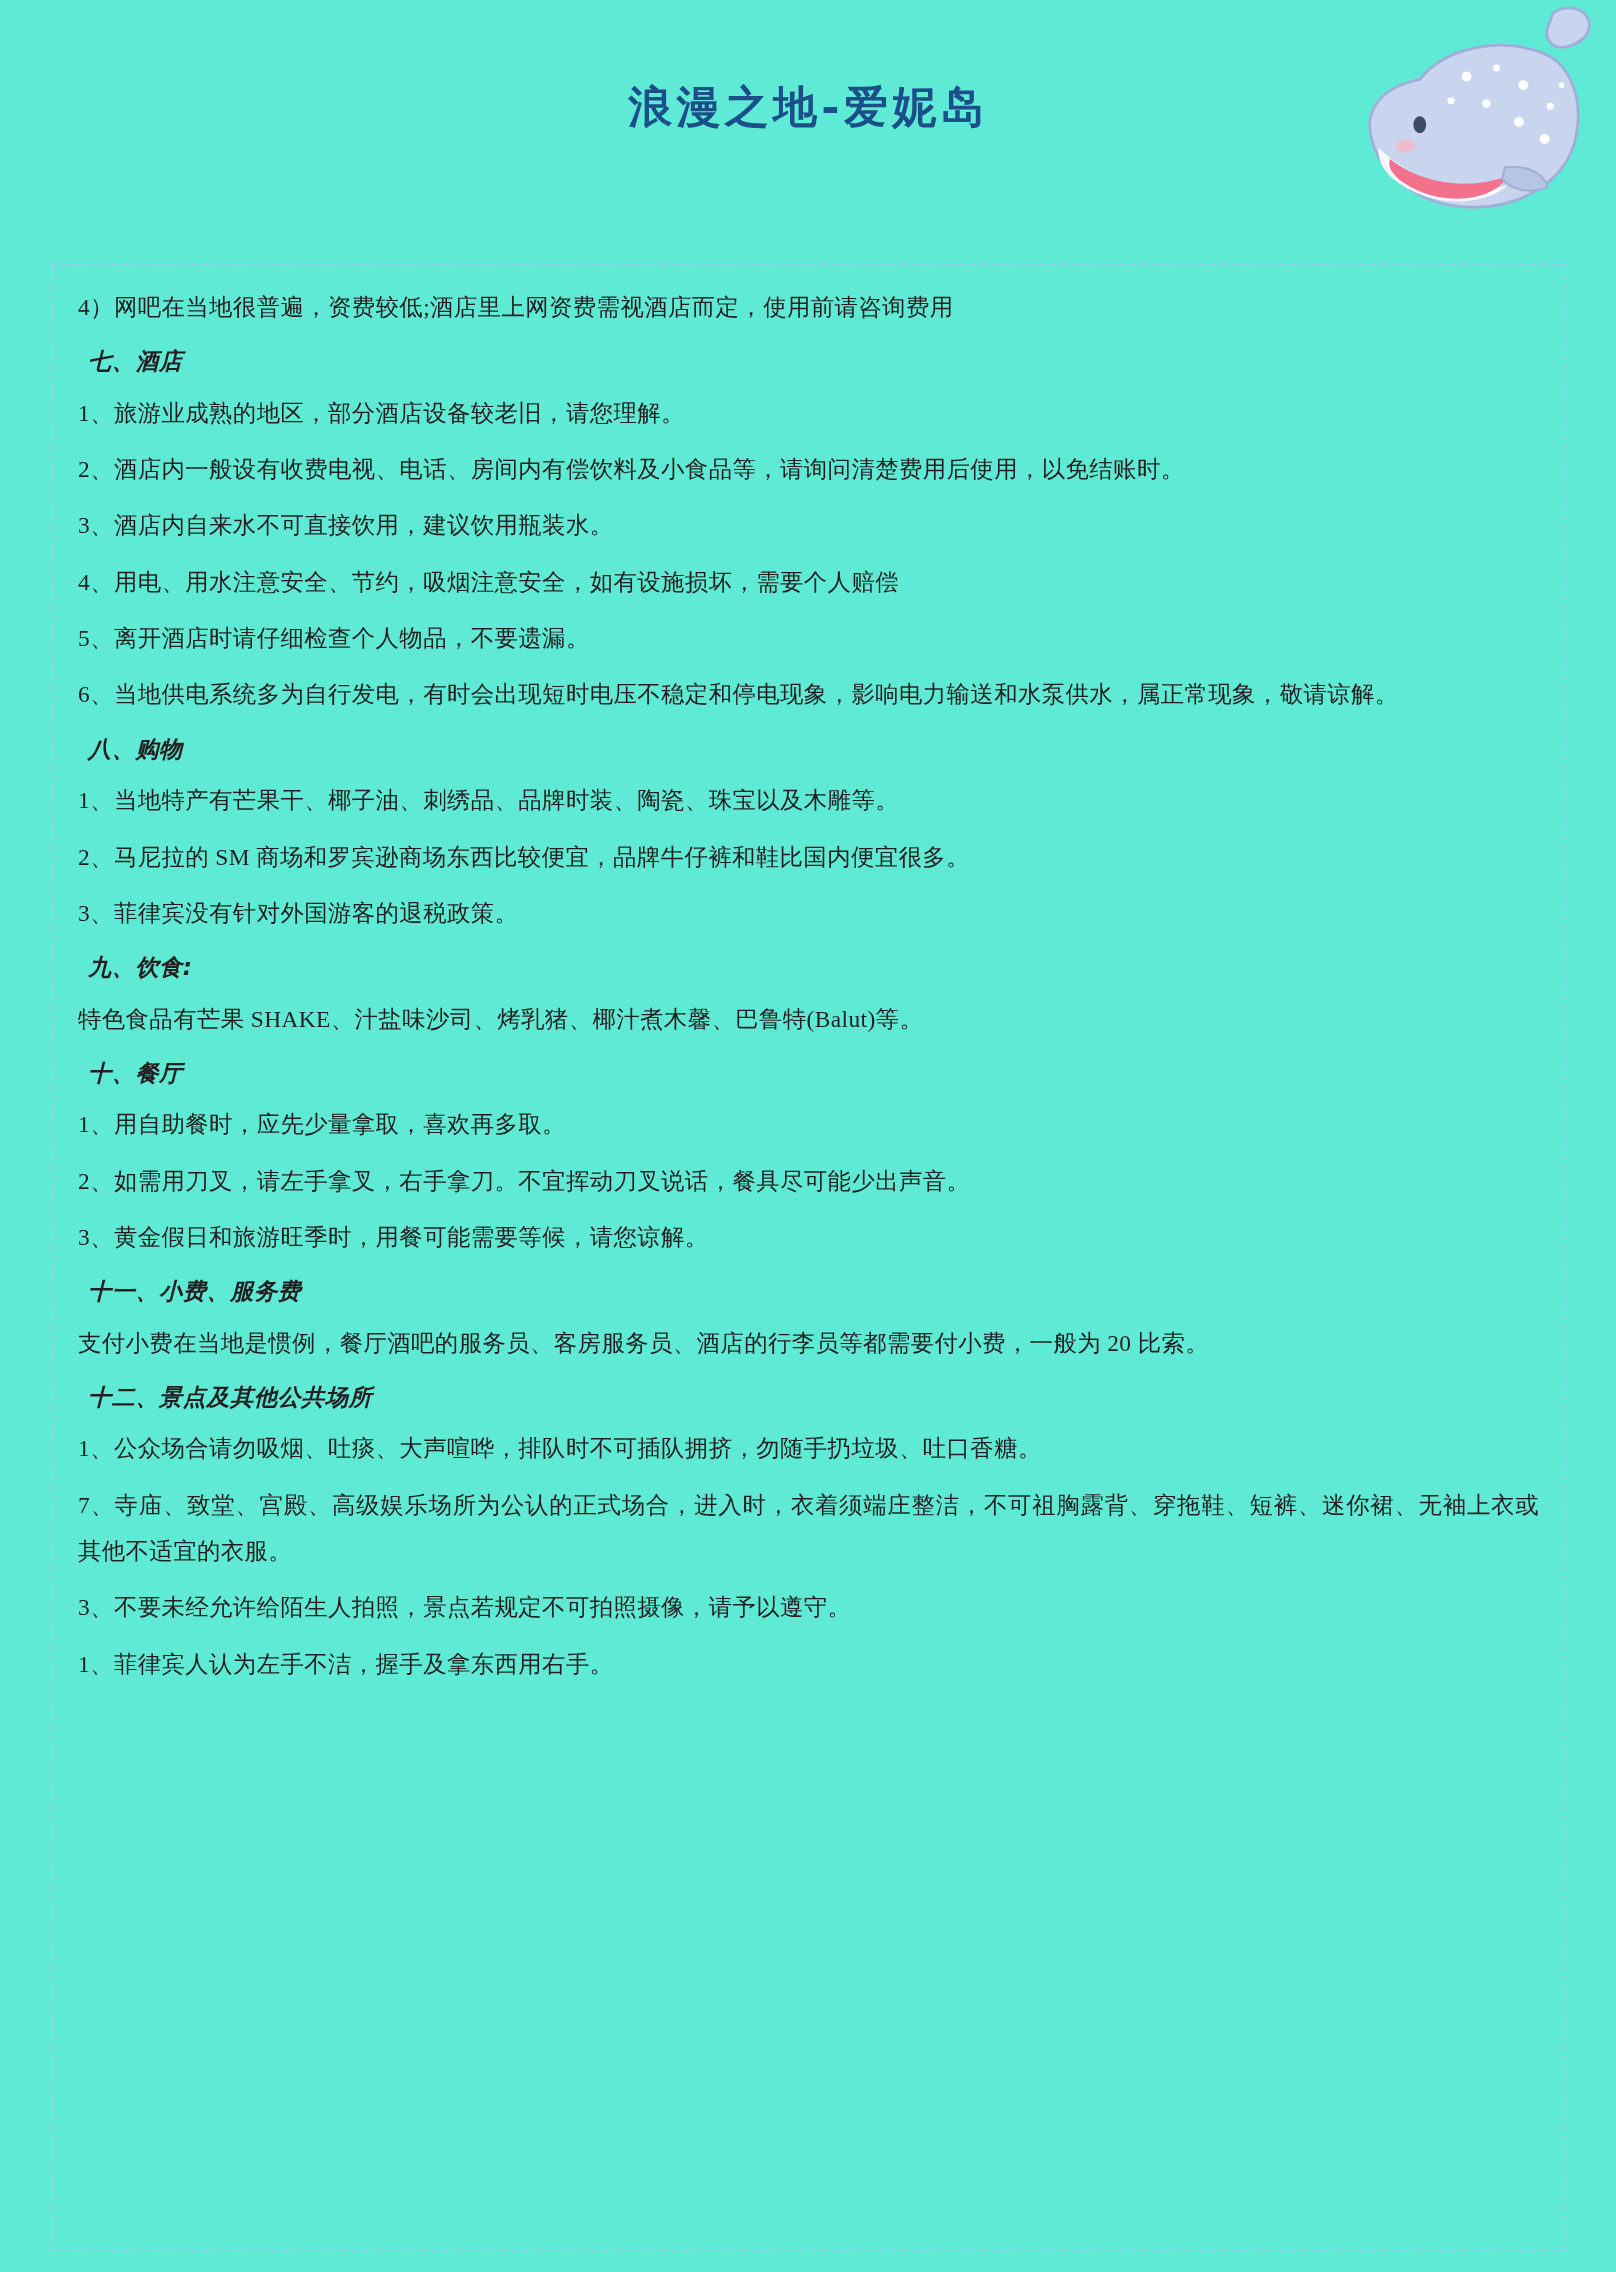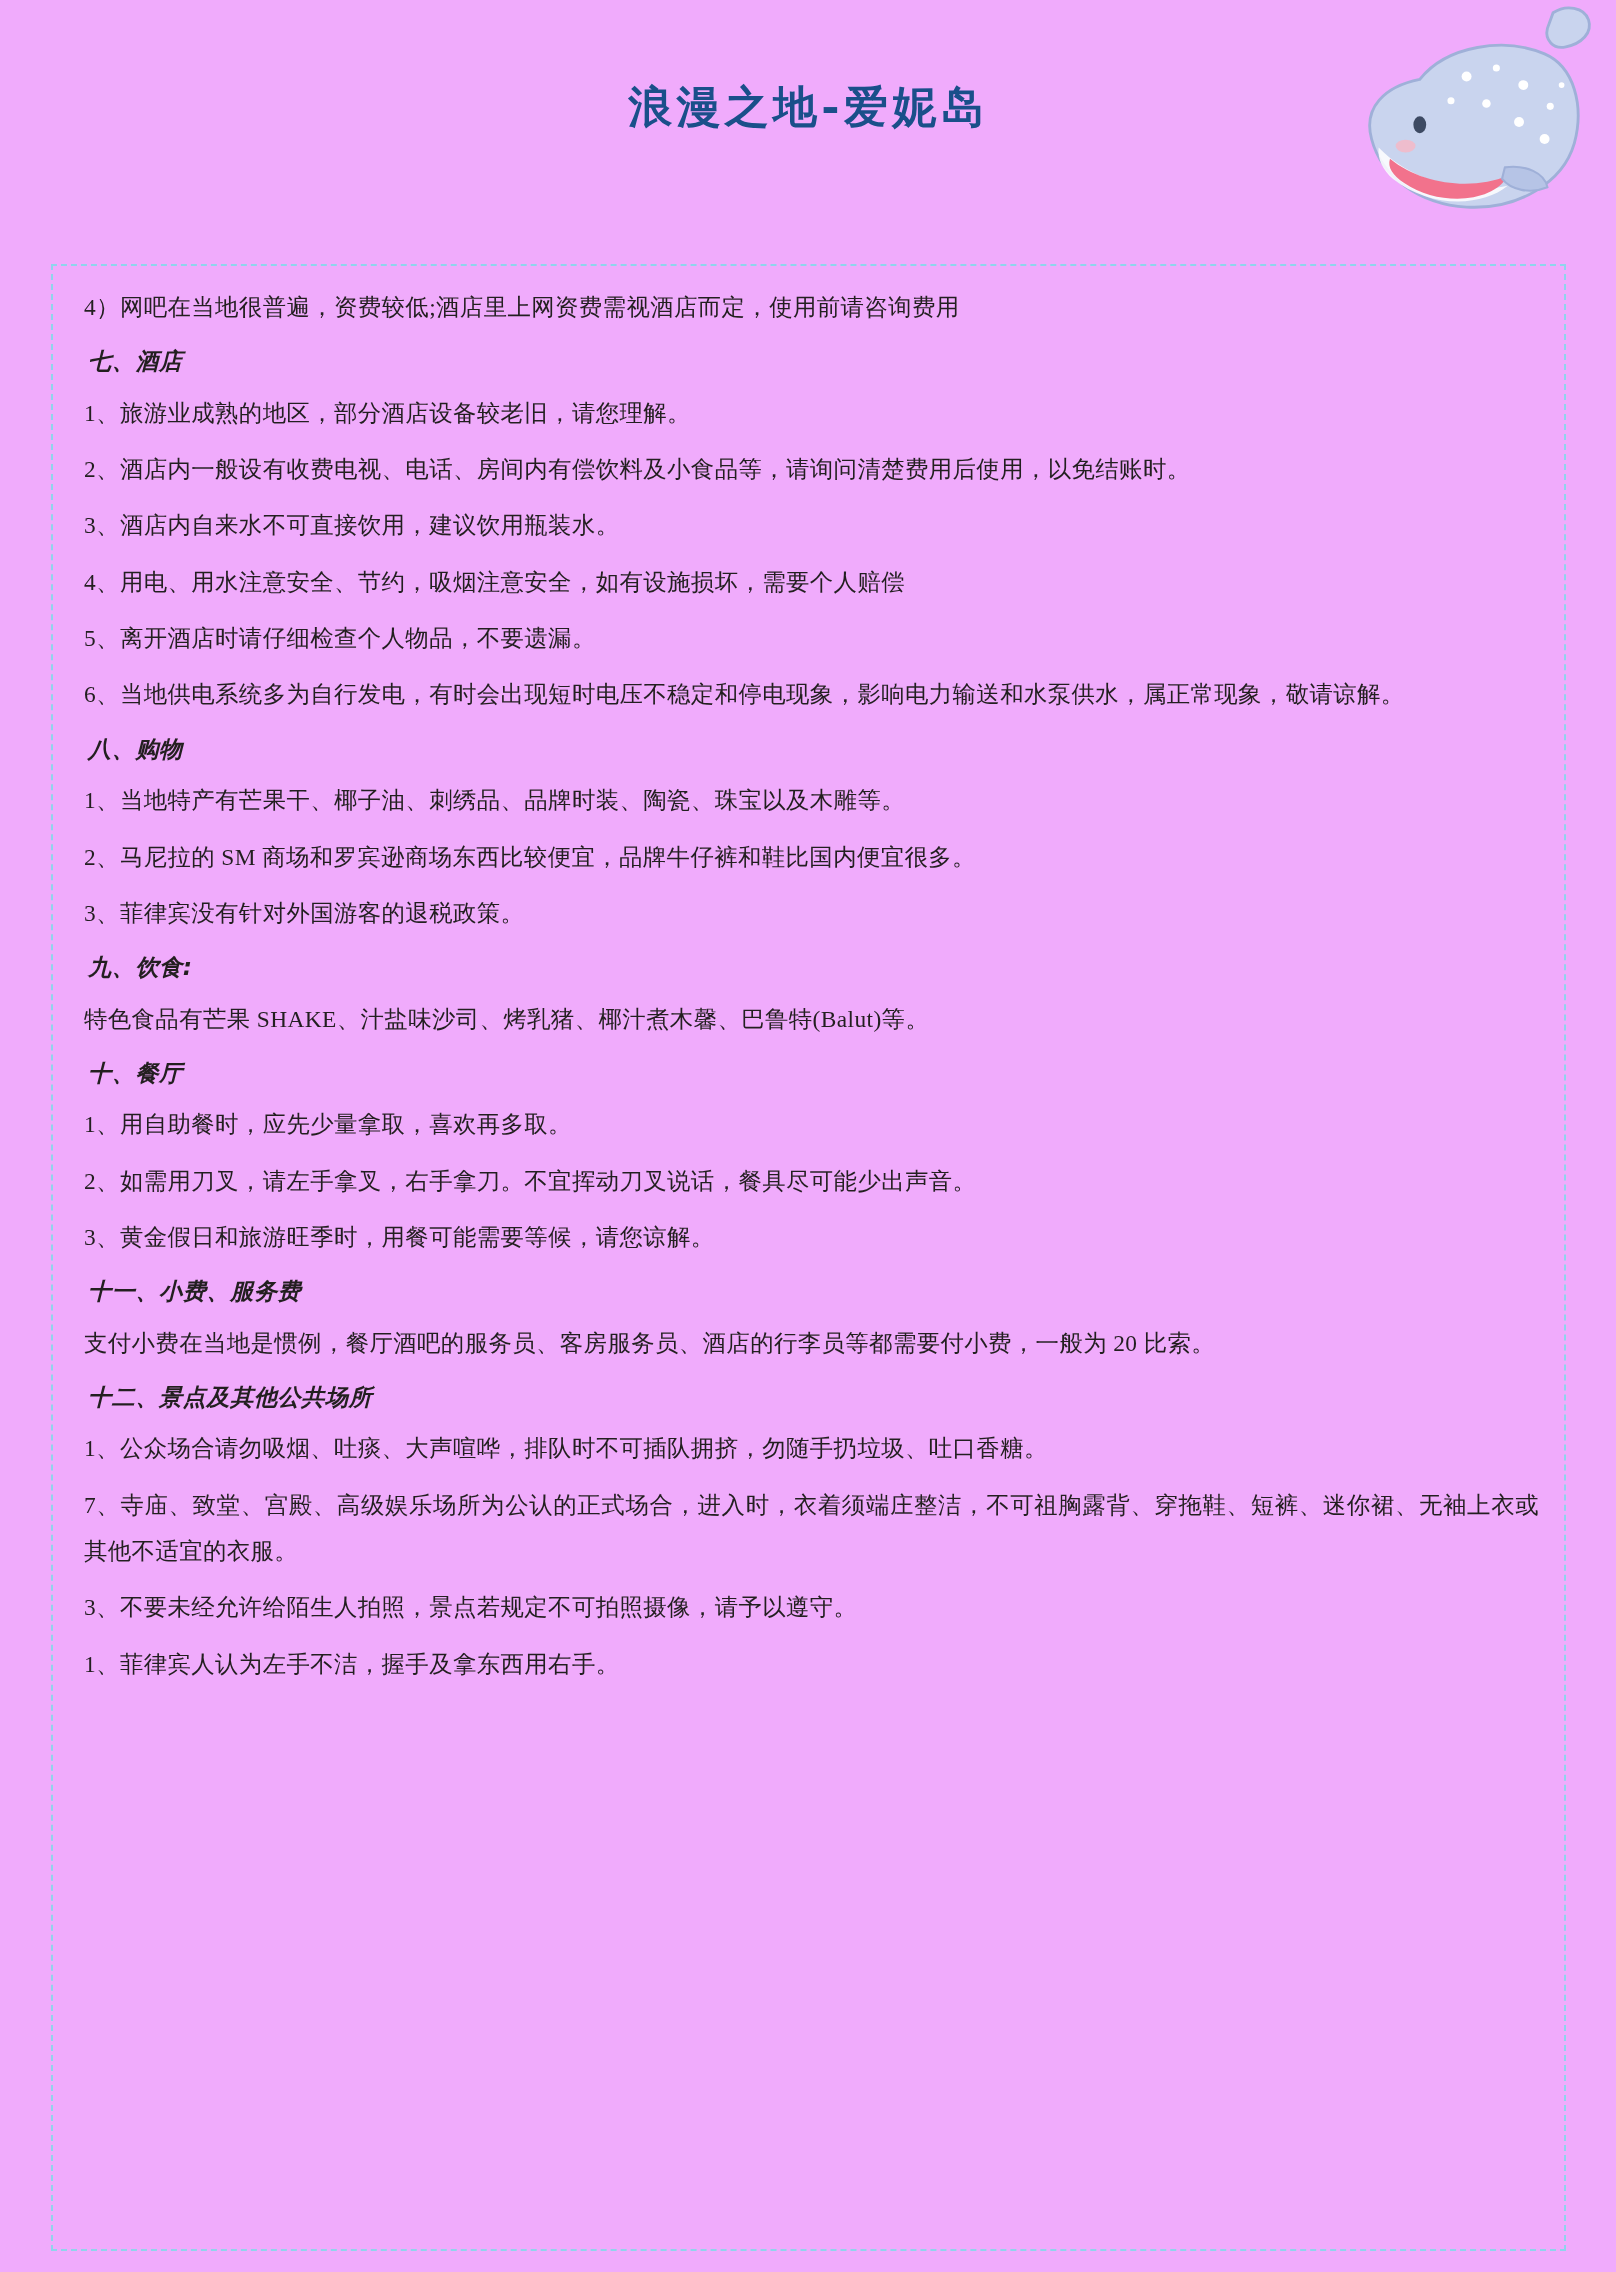--- a/index.html
+++ b/index.html
@@ -11,21 +11,21 @@
     width: 1617px;
     font-family: "Liberation Serif", "DejaVu Serif", serif;
     color: #231f20;
   }
   .page {
     position: relative;
     width: 1617px;
     height: 2273px;
     box-sizing: border-box;
     overflow: hidden;
-    background: #f0abfc;
+    background: #5eead4;
   }
   
   .header {
     position: relative;
     height: 256px;
   }
   .doc-title {
     position: absolute;
     left: 0;
     right: 0;
@@ -57,21 +57,21 @@
   .content {
     position: absolute;
     left: 78px;
     top: 284px;
     width: 1461px;
   }
   
   .para {
     font-size: 23.4px;
     line-height: 1.98;
-    margin: 0 0 10px 6px;
+    margin: 0 0 10px 0;
     letter-spacing: 0.4px;
     text-align: justify;
     color: #231f20;
   }
   .heading {
     font-family: "DejaVu Sans", "Liberation Sans", sans-serif;
     font-weight: bold;
     font-size: 23px;
     line-height: 1.9;
     margin: 7px 0 5.7px 0;

